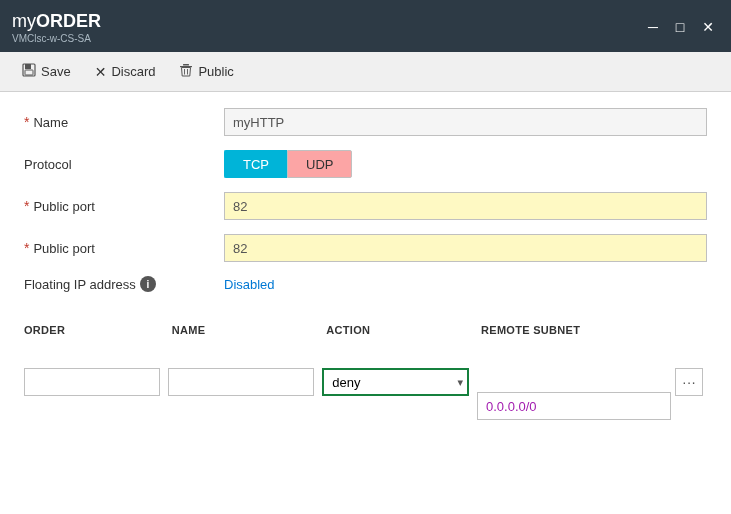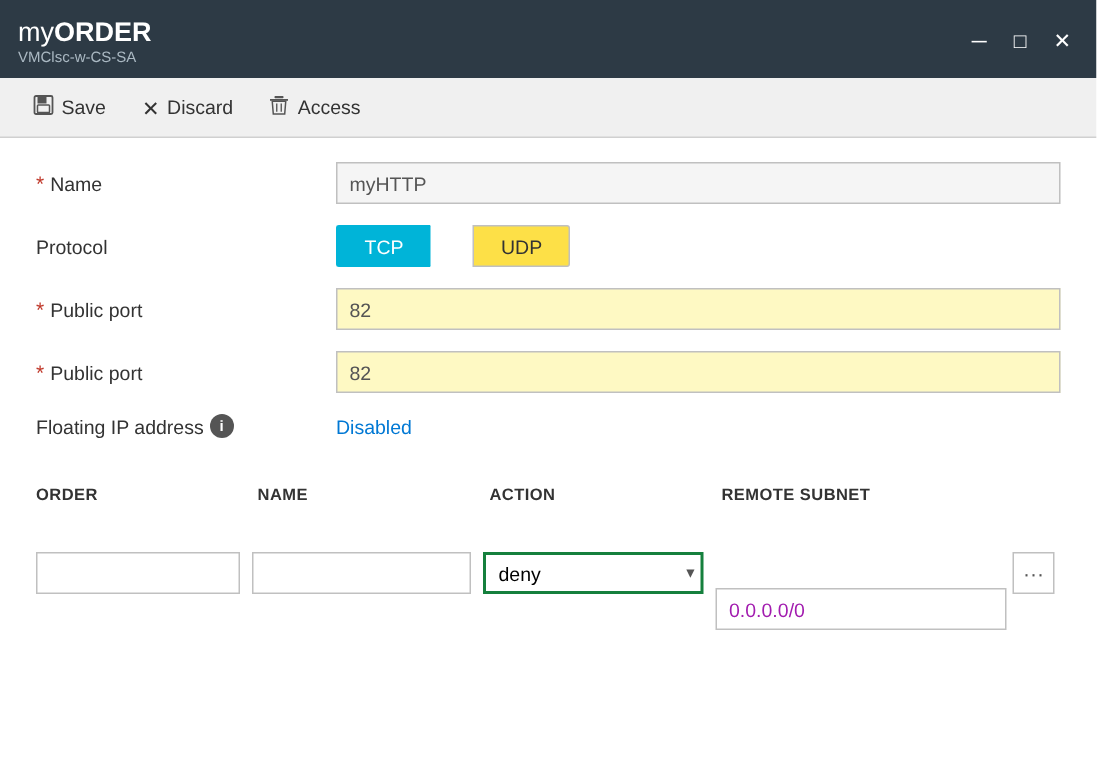--- a/index.html
+++ b/index.html
@@ -128,26 +128,25 @@
       height: 28px;
       outline: none;
     }
     .form-input.editable {
       background: #fef9c3;
     }
 
     
     .protocol-group {
       display: flex;
-      gap: 28px;
     }
     .protocol-btn {
       padding: 4px 18px;
       border: 1px solid #c0c0c0;
-      background: #fde047;
+      background: #fca5a5;
       font-size: 13px;
       cursor: pointer;
       color: #333;
       height: 28px;
     }
     .protocol-btn.active {
       background: #00b4d8;
       color: #fff;
       border-color: #00b4d8;
     }
@@ -308,21 +307,21 @@
   <button class="toolbar-btn">
     <span class="icon">
       <svg width="14" height="14" viewBox="0 0 14 14" fill="none">
         <rect x="1" y="3" width="12" height="1.2" fill="#555"></rect>
         <rect x="4" y="1" width="6" height="1.5" rx="0.5" fill="#555"></rect>
         <path d="M2.5 4.5L3.2 13H10.8L11.5 4.5H2.5Z" stroke="#555" stroke-width="1" fill="none"></path>
         <line x1="5.5" y1="6" x2="5.5" y2="11.5" stroke="#555" stroke-width="0.9"></line>
         <line x1="8.5" y1="6" x2="8.5" y2="11.5" stroke="#555" stroke-width="0.9"></line>
       </svg>
     </span>
-    <span>Access</span>
+    <span>Public</span>
   </button>
 </div>
 
 <div class="form-area">
 
   <div class="form-row">
     <label class="form-label">
       <span class="required">*</span>
       <span>Name</span>
     </label>

